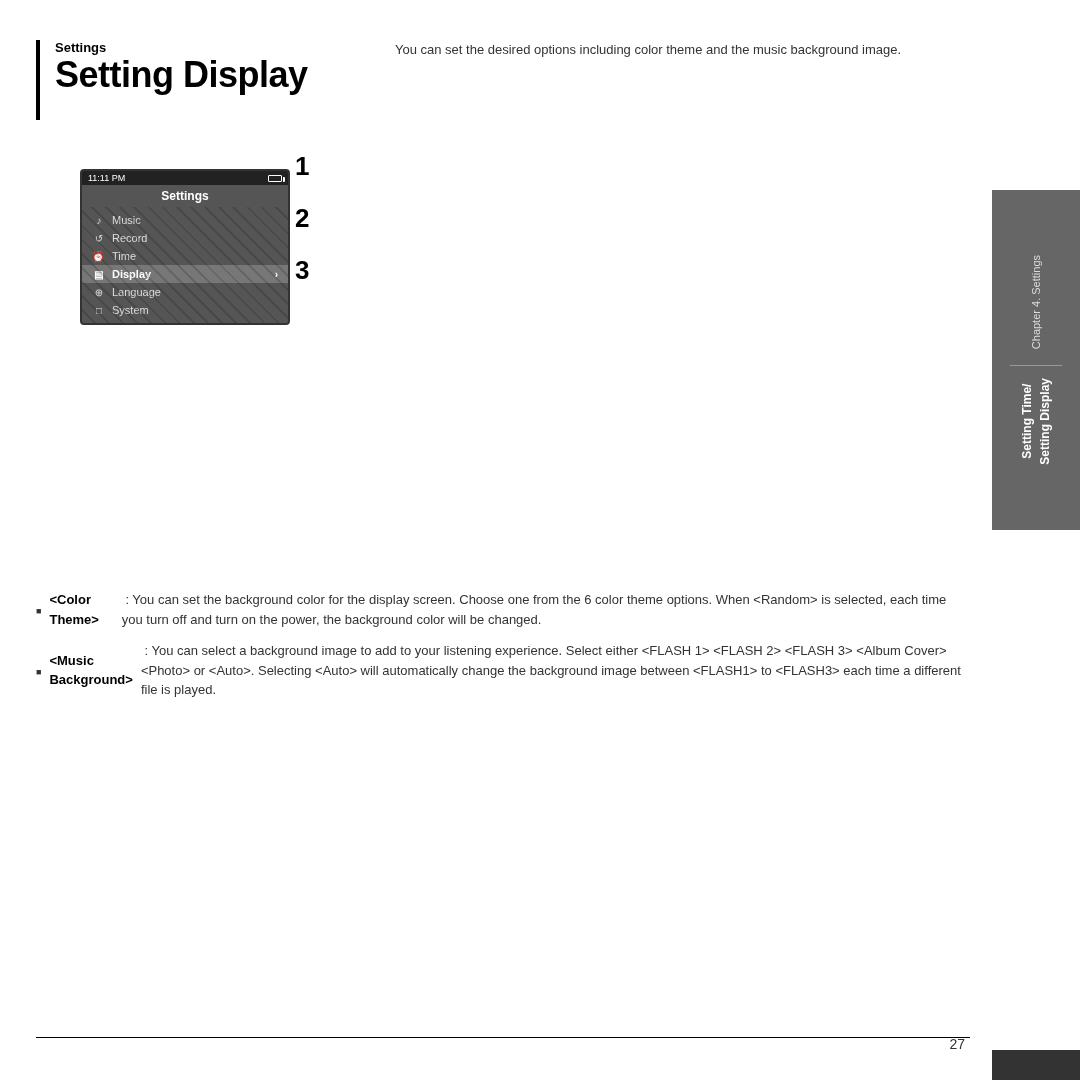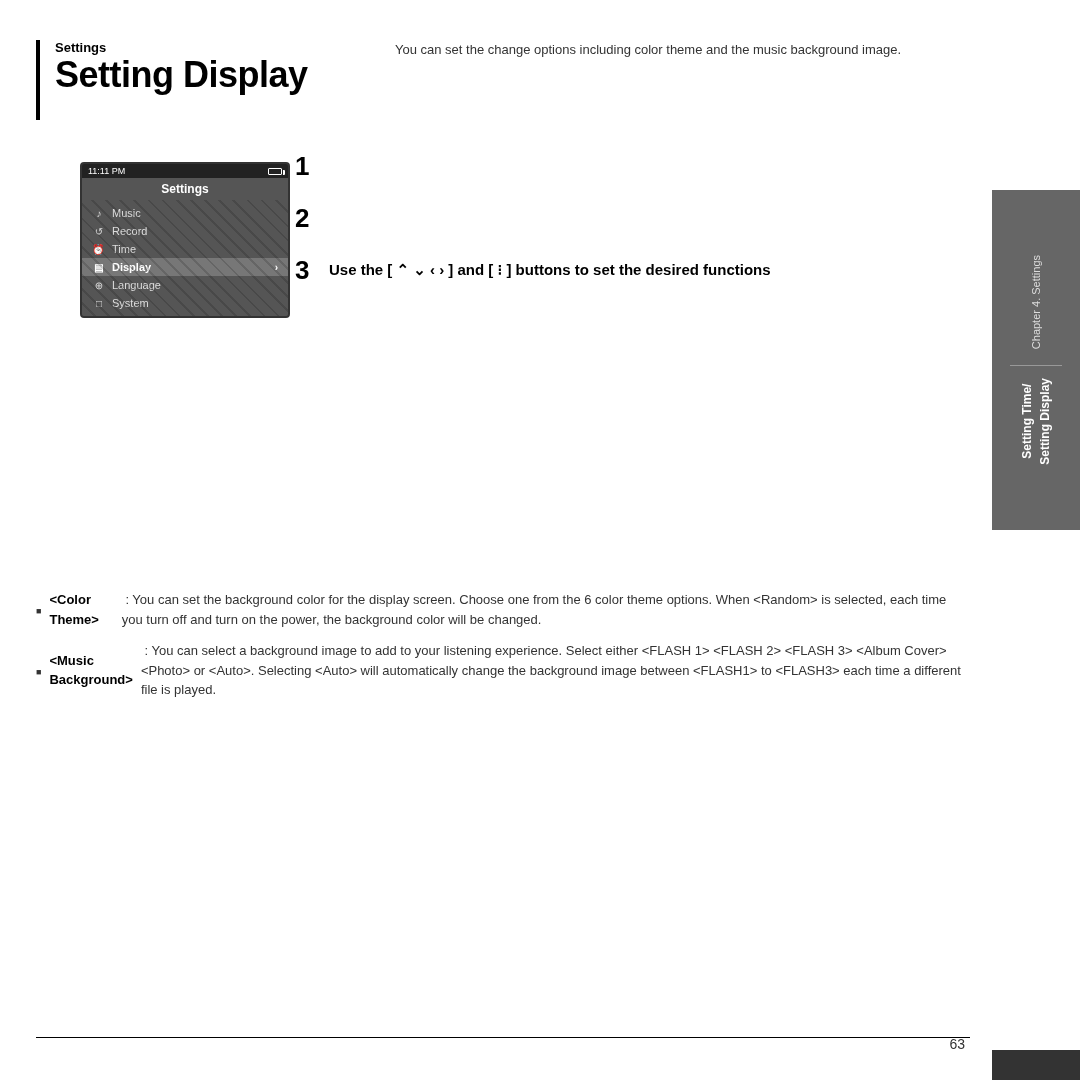--- a/index.html
+++ b/index.html
@@ -50,21 +50,21 @@
       left: 340px;
       right: 0;
       font-size: 13px;
       color: #333;
       line-height: 1.5;
     }
 
     
     .device-container {
       position: absolute;
-      top: 162px;
+      top: 169px;
       left: 36px;
       width: 230px;
       padding-left: 44px;
     }
     .device-screen {
       background: #444;
       border: 2px solid #333;
       border-radius: 4px;
       overflow: hidden;
       width: 210px;
@@ -274,21 +274,21 @@
     }
   </style>
 </head>
 <body>
 
 <div class="left-bar"></div>
 
 <div class="header">
   <div class="header-settings-label">Settings</div>
   <div class="header-title">Setting Display</div>
-  <div class="header-description">You can set the change options including color theme and the music background image.</div>
+  <div class="header-description">You can set the desired options including color theme and the music background image.</div>
 </div>
 
 <div class="device-container">
   <div class="device-screen">
     <div class="device-status-bar">
       <span>11:11 PM</span>
       <span class="battery-icon"><span class="battery-fill"></span></span>
     </div>
     <div class="device-title-bar">Settings</div>
     <div class="device-menu" style="position:relative;">
@@ -329,25 +329,20 @@
   </div>
 
   <div class="step">
     <div class="step-number">2</div>
     <div class="step-content">
     </div>
   </div>
 
   <div class="step">
     <div class="step-number">3</div>
-    <div class="step-content">
-      <div class="step-title">
-        Use the [&nbsp;⌃&nbsp;⌄&nbsp;‹&nbsp;›&nbsp;] and [&nbsp;⁝&nbsp;] buttons to set the desired functions
-      </div>
-    </div>
   </div>
 
 </div>
 
 <div class="bullet-section">
 
   <div class="bullet-item">
     <b>&lt;Color Theme&gt;</b>&nbsp;: You can set the background color for the display screen. Choose one from the 6 color theme options. When &lt;Random&gt; is selected, each time you turn off and turn on the power, the background color will be changed.
   </div>
 
@@ -355,21 +350,21 @@
     <b>&lt;Music Background&gt;</b>&nbsp;: You can select a background image to add to your listening experience. Select either &lt;FLASH 1&gt; &lt;FLASH 2&gt; &lt;FLASH 3&gt; &lt;Album Cover&gt; &lt;Photo&gt; or &lt;Auto&gt;. Selecting &lt;Auto&gt; will automatically change the background image between &lt;FLASH1&gt; to &lt;FLASH3&gt; each time a different file is played.
   </div>
 
 
 
 
 </div>
 
 <div class="horizontal-rule"></div>
 
-<div class="page-number">63</div>
+<div class="page-number">27</div>
 
 <div class="right-tab" style="position:absolute; right:0; top:190px; width:88px; background:#666; color:#fff; padding: 20px 0; min-height:340px; display:flex; flex-direction:column; align-items:center; justify-content:center;">
   <div class="right-tab-text-chapter" style="writing-mode:vertical-rl; transform:rotate(180deg); font-size:11px; color:#ddd; margin-bottom:16px; text-align:center; line-height:1.5;">Chapter 4. Settings</div>
   <div style="width:60%; height:1px; background:#999; margin-bottom:12px;"></div>
   <div class="right-tab-text-main" style="writing-mode:vertical-rl; transform:rotate(180deg); font-size:12px; font-weight:bold; color:#fff; text-align:center; line-height:1.5;">Setting Time/<br>Setting Display</div>
 </div>
 
 <div class="bottom-right-bar"></div>
 
 </body></html>

